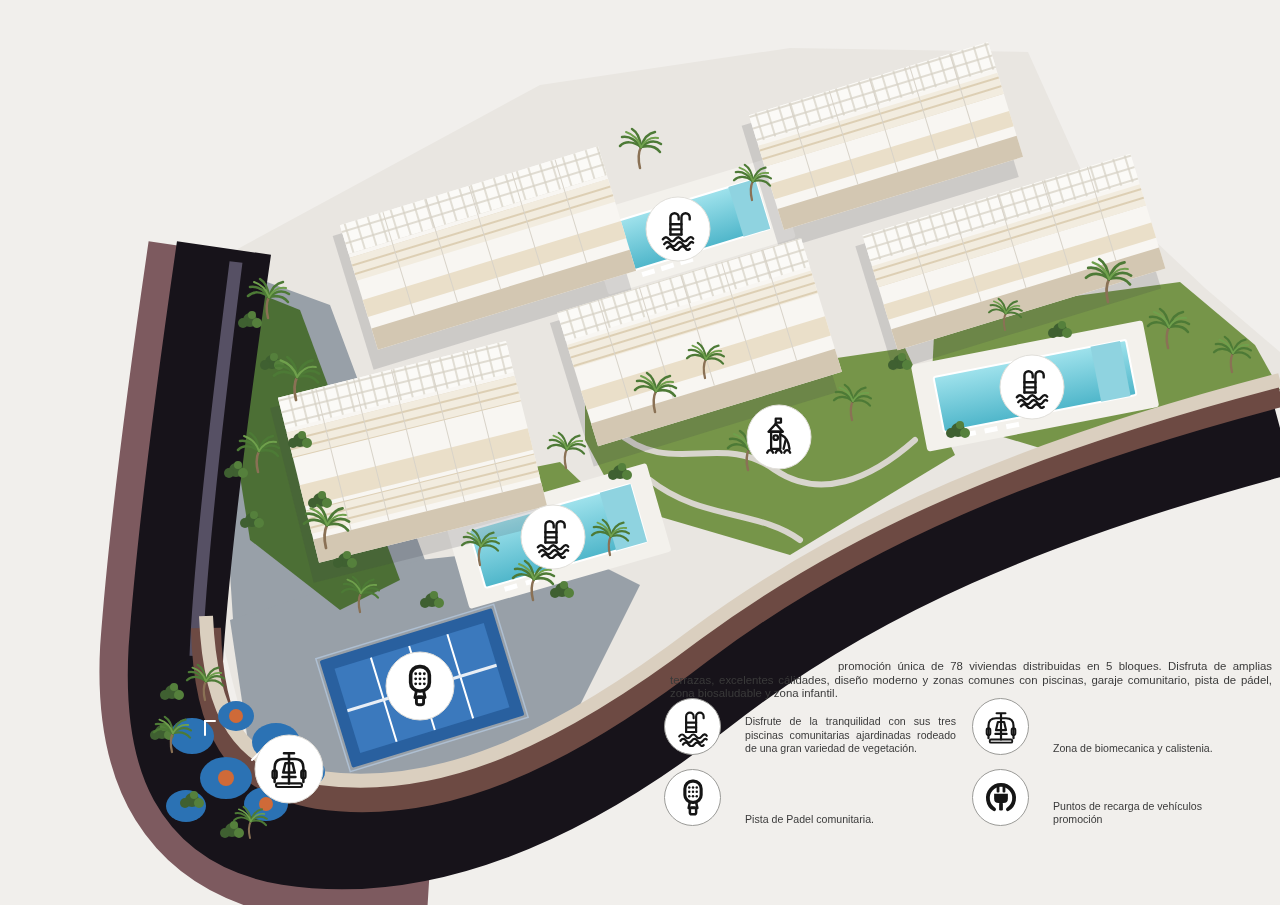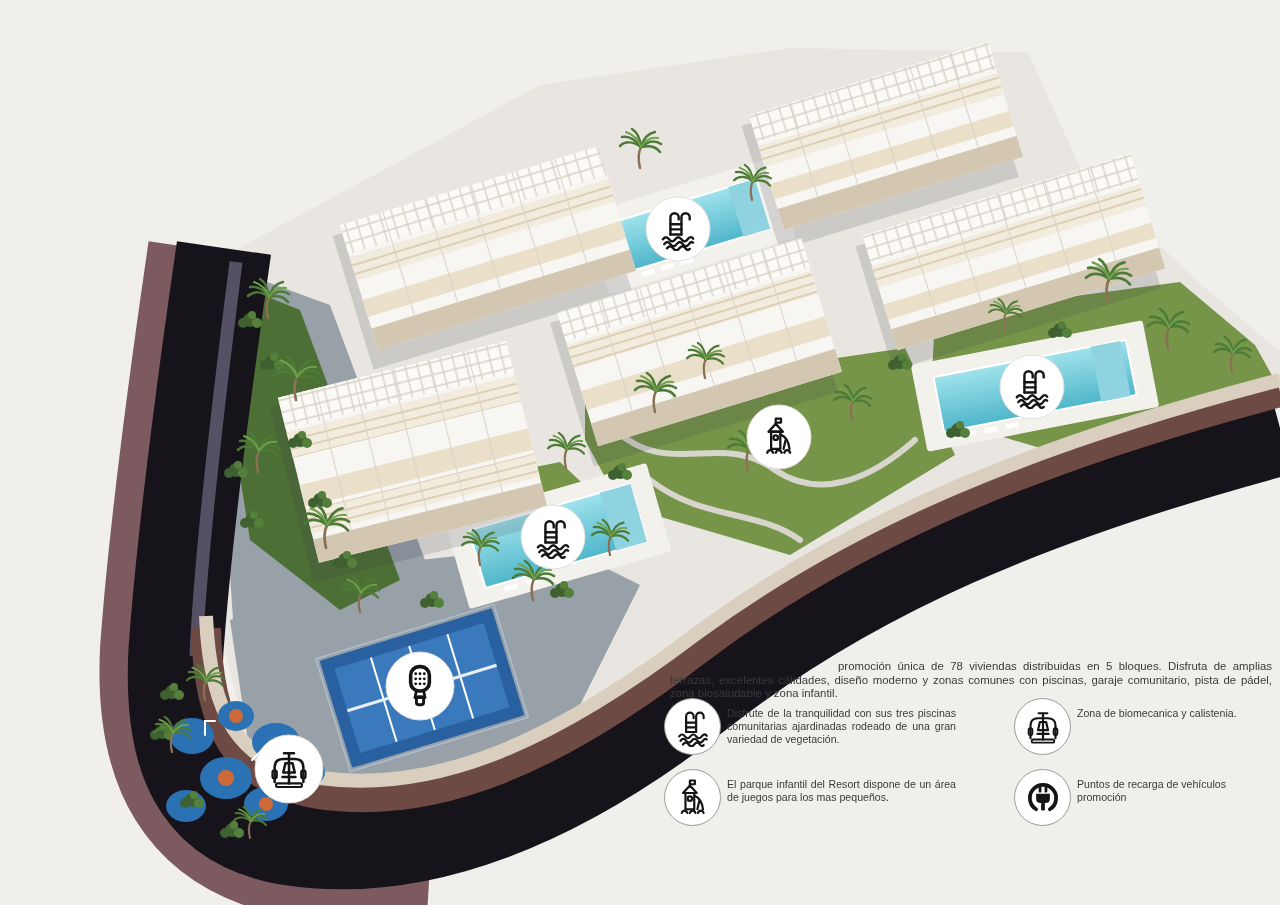--- a/index.html
+++ b/index.html
@@ -49,22 +49,22 @@
 
   
   .promo-text{
     position:absolute;left:670px;top:636px;width:602px;
     font-size:11.4px;line-height:13.6px;text-align:justify;text-indent:168px;
     font-weight:500;
     margin-top:24px;
   }
   .legend-col{position:absolute;display:flex;flex-direction:column;}
   .legend-col.left{left:664px;top:698px;width:292px;gap:14px;}
-  .legend-col.right{left:1014px;top:698px;width:242px;gap:14px;}
-  .legend-row{display:flex;align-items:flex-start;gap:6px;min-height:57px;}
+  .legend-col.right{left:972px;top:698px;width:242px;gap:14px;}
+  .legend-row{display:flex;align-items:flex-end;gap:24px;min-height:57px;}
   .legend-badge{
     width:55px;height:55px;border-radius:50%;flex:0 0 55px;
     border:1px solid #9b9b98;background:#fff;
     display:flex;align-items:center;justify-content:center;
   }
   .legend-badge svg{width:40px;height:40px;}
   .legend-text{
     font-size:10.6px;line-height:13.2px;font-weight:500;
     text-align:justify;padding-top:9px;
   }
@@ -358,24 +358,24 @@
     <div class="legend-badge">
       <svg viewBox="0 0 64 64">
           <use href="#icon-pool"></use>
         </svg>
     </div>
     <div class="legend-text">Disfrute de la tranquilidad con sus tres piscinas comunitarias ajardinadas rodeado de una gran variedad de vegetación.</div>
   </div>
   <div class="legend-row">
     <div class="legend-badge">
       <svg viewBox="0 0 64 64">
-          <use href="#icon-playground"></use>
+          <use href="#icon-padel"></use>
         </svg>
     </div>
-    <div class="legend-text">El parque infantil del Resort dispone de un área de juegos para los mas pequeños.</div>
+    <div class="legend-text">Pista de Padel comunitaria.</div>
   </div>
 </div>
 
 <div class="legend-col right">
   <div class="legend-row">
     <div class="legend-badge">
       <svg viewBox="0 0 64 64">
           <use href="#icon-biomech"></use>
         </svg>
     </div>

